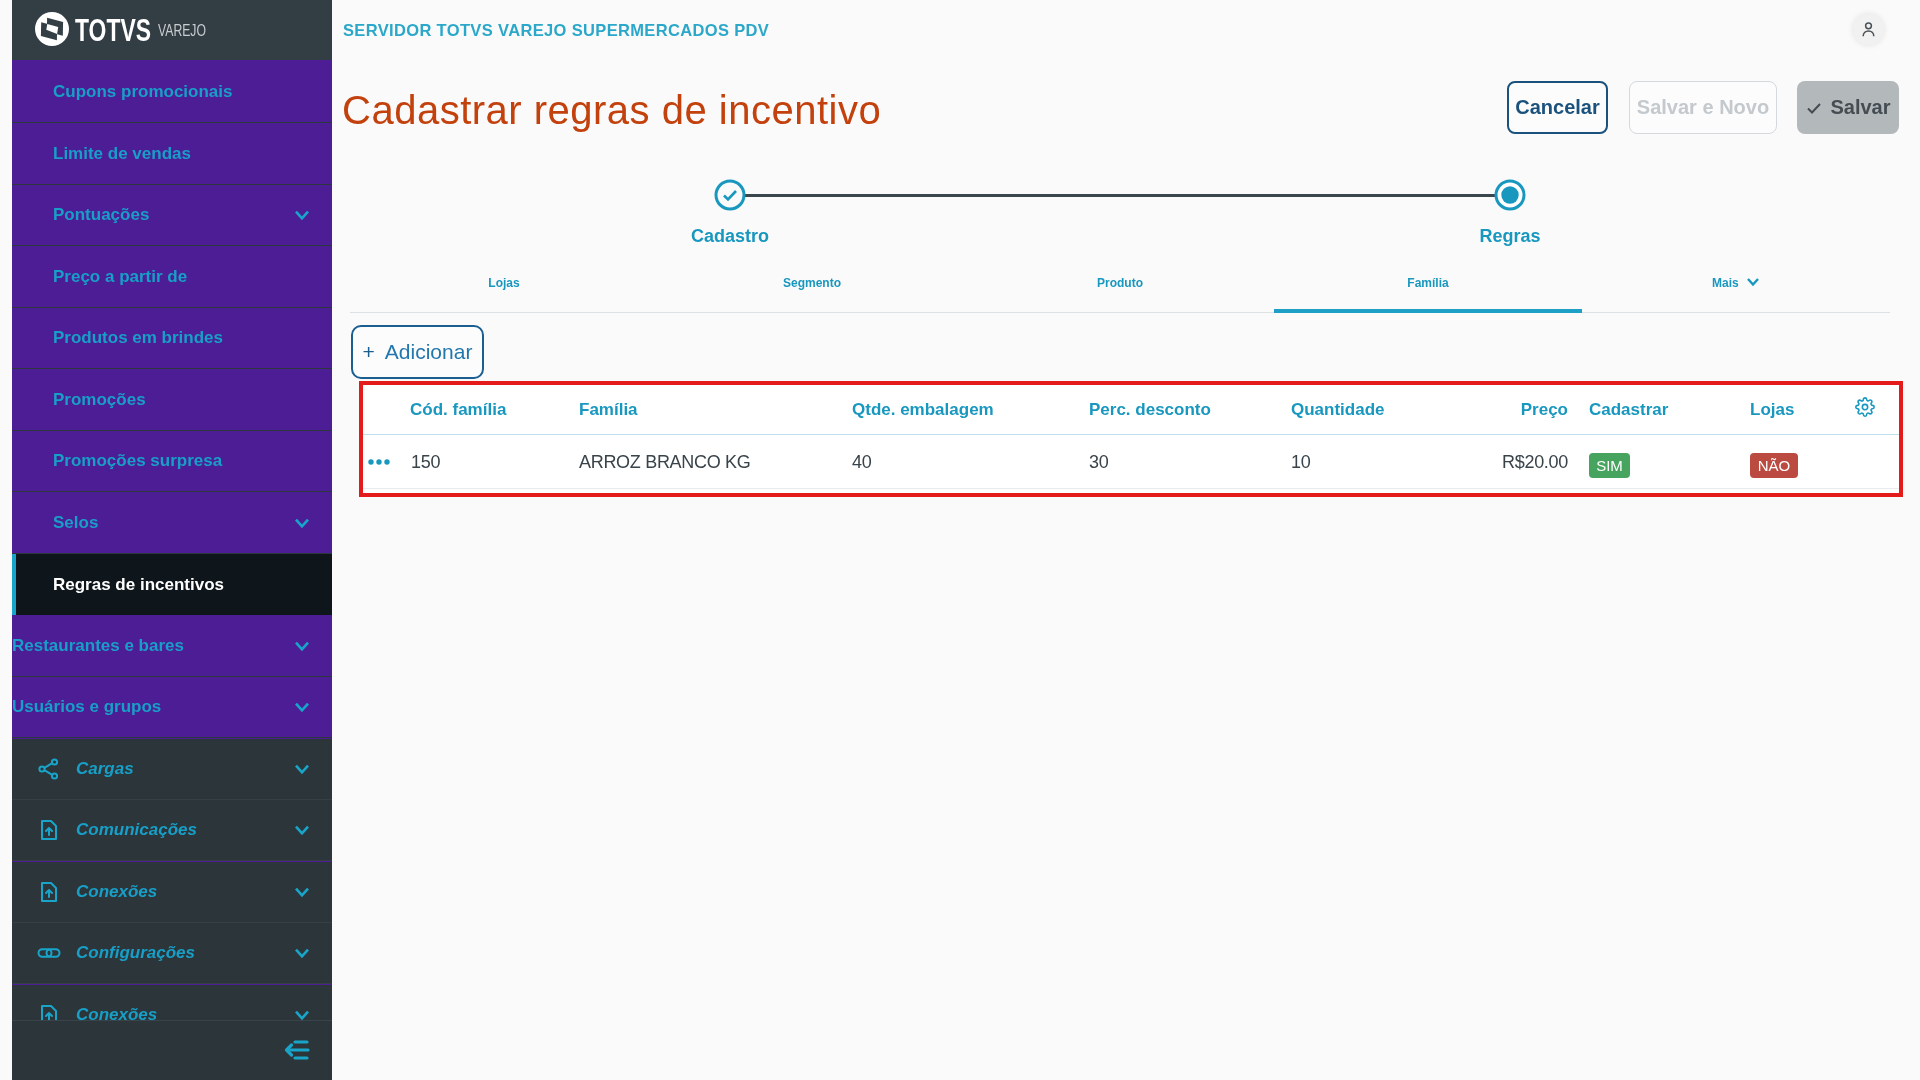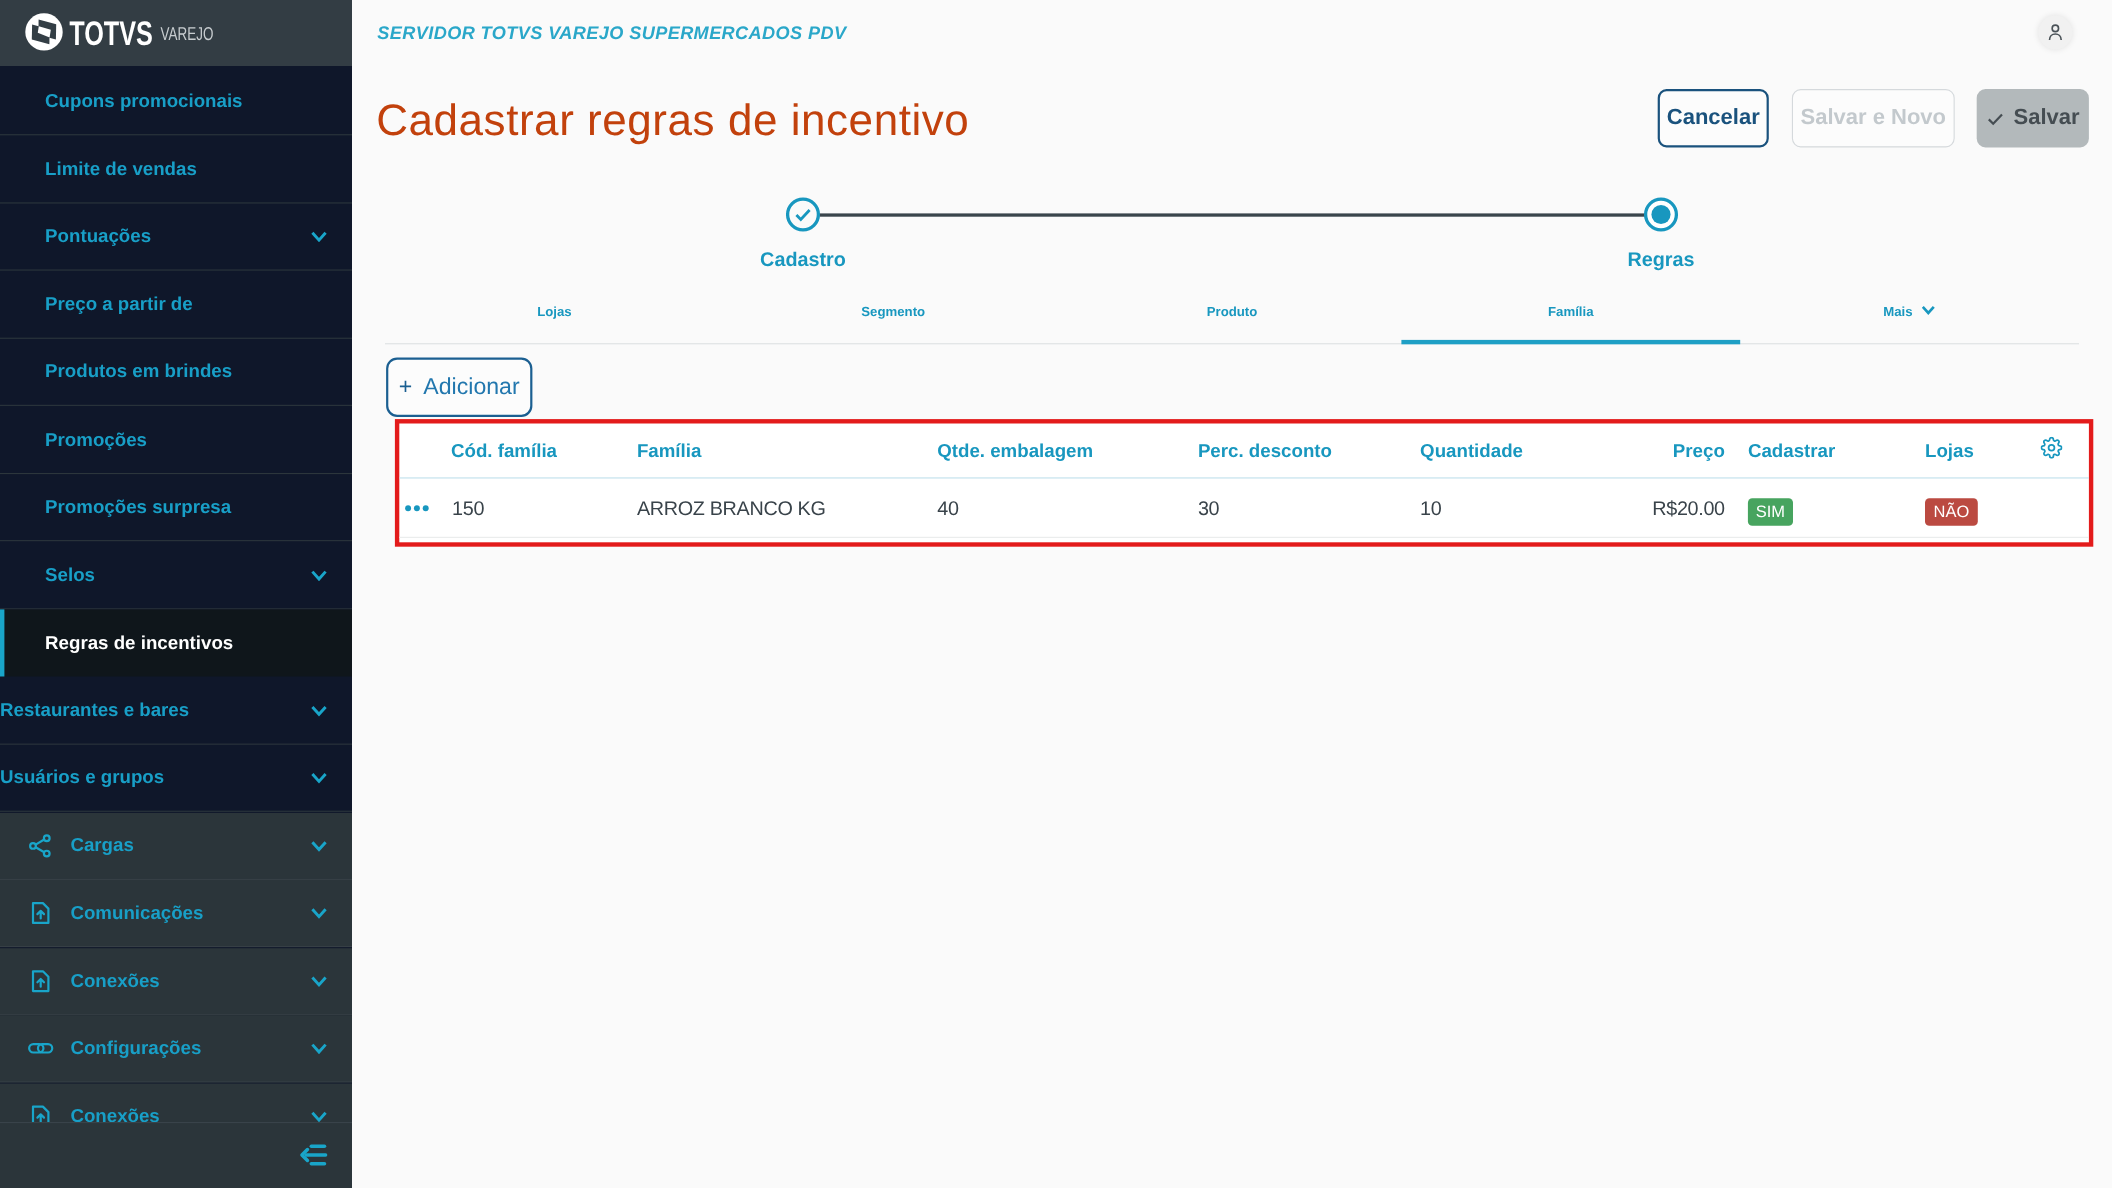--- a/index.html
+++ b/index.html
@@ -1,35 +1,35 @@
 <!DOCTYPE html>
 <html><head>
 <meta charset="utf-8">
 <style>
 * { margin:0; padding:0; box-sizing:border-box; }
 html,body { width:1920px; height:1080px; overflow:hidden; font-family:"Liberation Sans", sans-serif; background:#FAFAFA; }
 #root { position:relative; width:1920px; height:1080px; }
 
 
-#sidebar { position:absolute; left:0; top:0; width:320px; height:1080px; background:#0f172a;text-align:center; }
+#sidebar { position:absolute; left:12px; top:0; width:320px; height:1080px; background:#4c1d95;text-align:center; }
 #sb-header { position:absolute; left:0; top:0; width:320px; height:60px; background:#333D44; }
 #sb-menu { position:absolute; left:0; top:60px; width:260px; height:960px; }
 .mi { position:absolute; left:0; width:320px; height:61px; border-bottom:1px solid #2C363C; display:flex; align-items:center; color:#189FC7; font-size:17px; font-weight:700; }
 .mi .lbl1 { padding-left:41px; }
 .mi .lbl2 { }
-.mi .lbl3 { padding-left:64px; }
+.mi .lbl3 { padding-left:64px;font-style:italic; }
 .mi.group { background:#2B353A; border-bottom:1px solid #363F45; }
 .chev { position:absolute; right:22px; top:50%; margin-top:-8px; width:16px; height:16px; }
 .micon { position:absolute; left:25px; top:50%; margin-top:-12px; width:24px; height:24px; }
 .mi.active { background:#0F161B; color:#FFFFFF; border-bottom:none; }
 .mi.active::before { content:""; position:absolute; left:0; top:0; width:4px; height:61px; background:#19A5C9; }
 #sb-footer { position:absolute; left:0; top:1020px; width:320px; height:60px; background:#2B353A; border-top:1px solid #39434A; }
 
 
-#toplink { position:absolute; left:343px; top:21px; font-size:16.5px; font-weight:700; color:#2AA7C9; letter-spacing:0.35px;font-style:italic; }
+#toplink { position:absolute; left:343px; top:21px; font-size:16.5px; font-weight:700; color:#2AA7C9; letter-spacing:0.35px; }
 #avatar { position:absolute; left:1853px; top:14px; width:31px; height:31px; border-radius:50%; background:#F1F1F1; box-shadow:0 0 6px rgba(0,0,0,0.10); }
 
 
 #title { position:absolute; left:342px; top:88px; font-size:40px; font-weight:300; color:#c2410c; letter-spacing:0.5px; }
 .btn { position:absolute; top:81px; height:53px; border-radius:8px; font-size:20px; font-weight:700; display:flex; align-items:center; justify-content:center; }
 #btn-cancel { left:1507px; width:101px; background:#FCFCFC; border:2px solid #1A527D; color:#1A527D; }
 #btn-salvarnovo { left:1629px; width:148px; background:#FCFCFC; border:1px solid #D5D9DC; color:#C3C9CD; }
 #btn-salvar { left:1797px; width:102px; background:#B3B9BB; color:#454D52; font-weight:700; }
 
 

